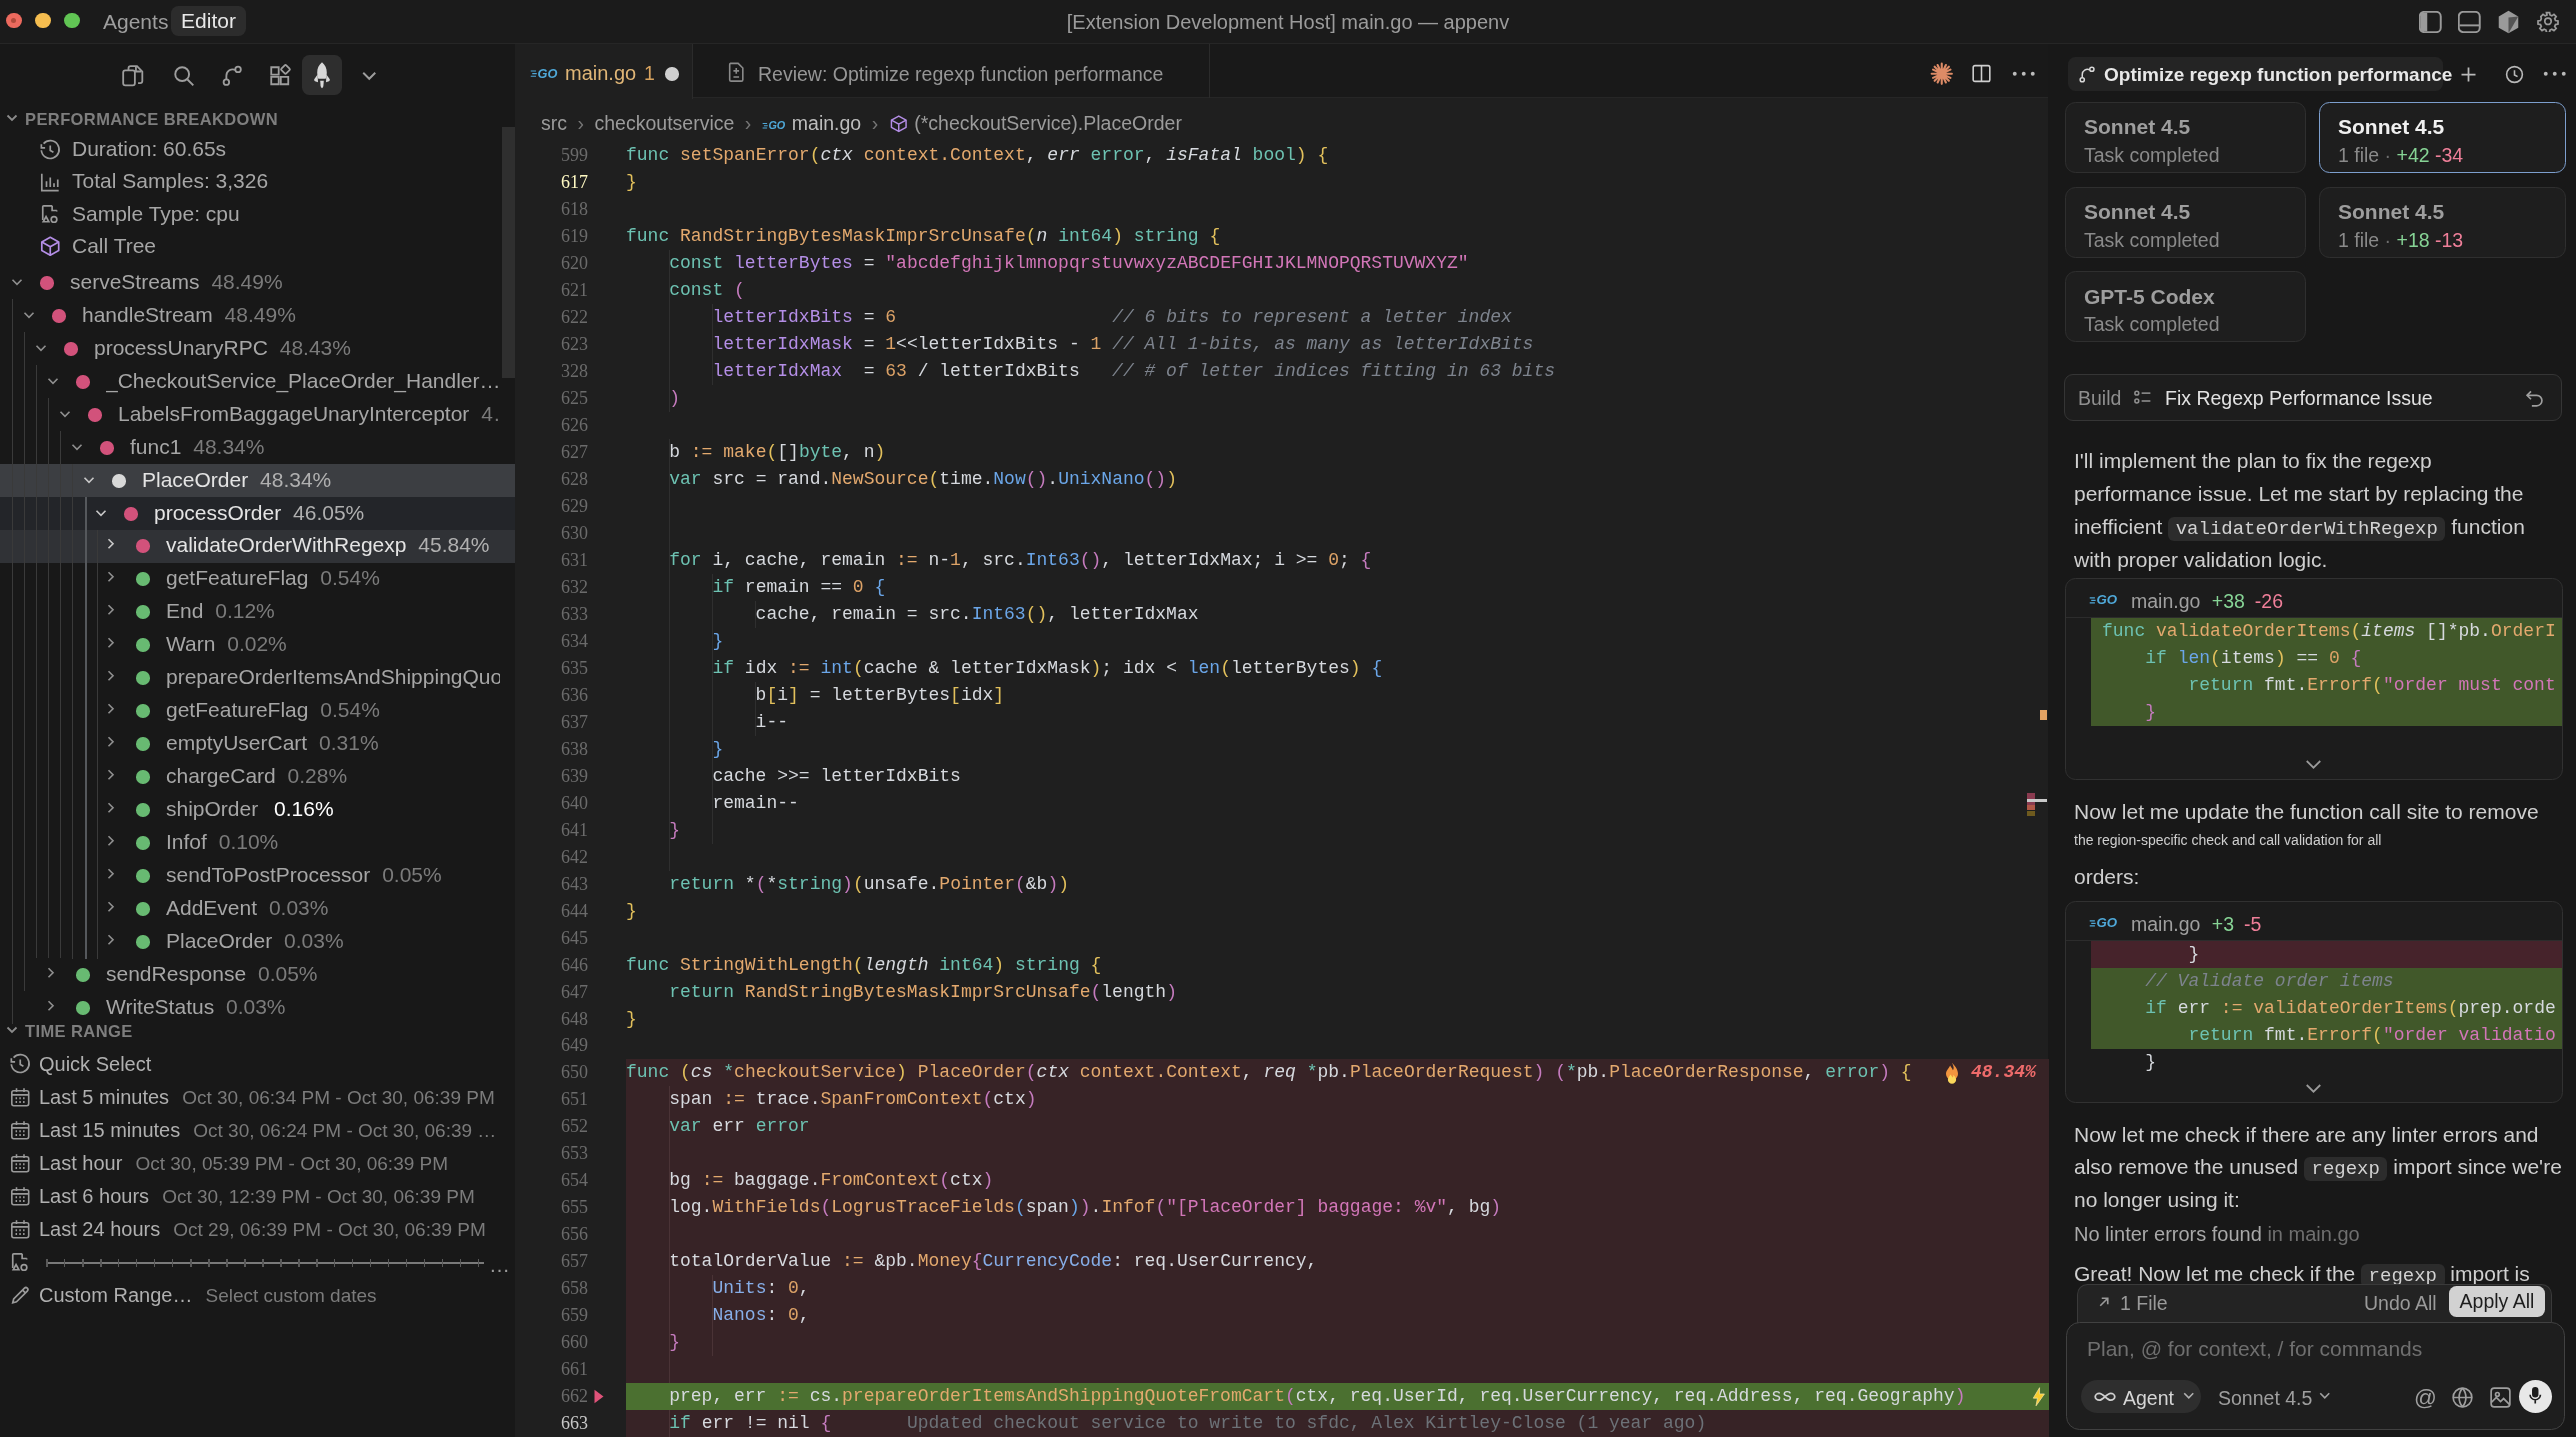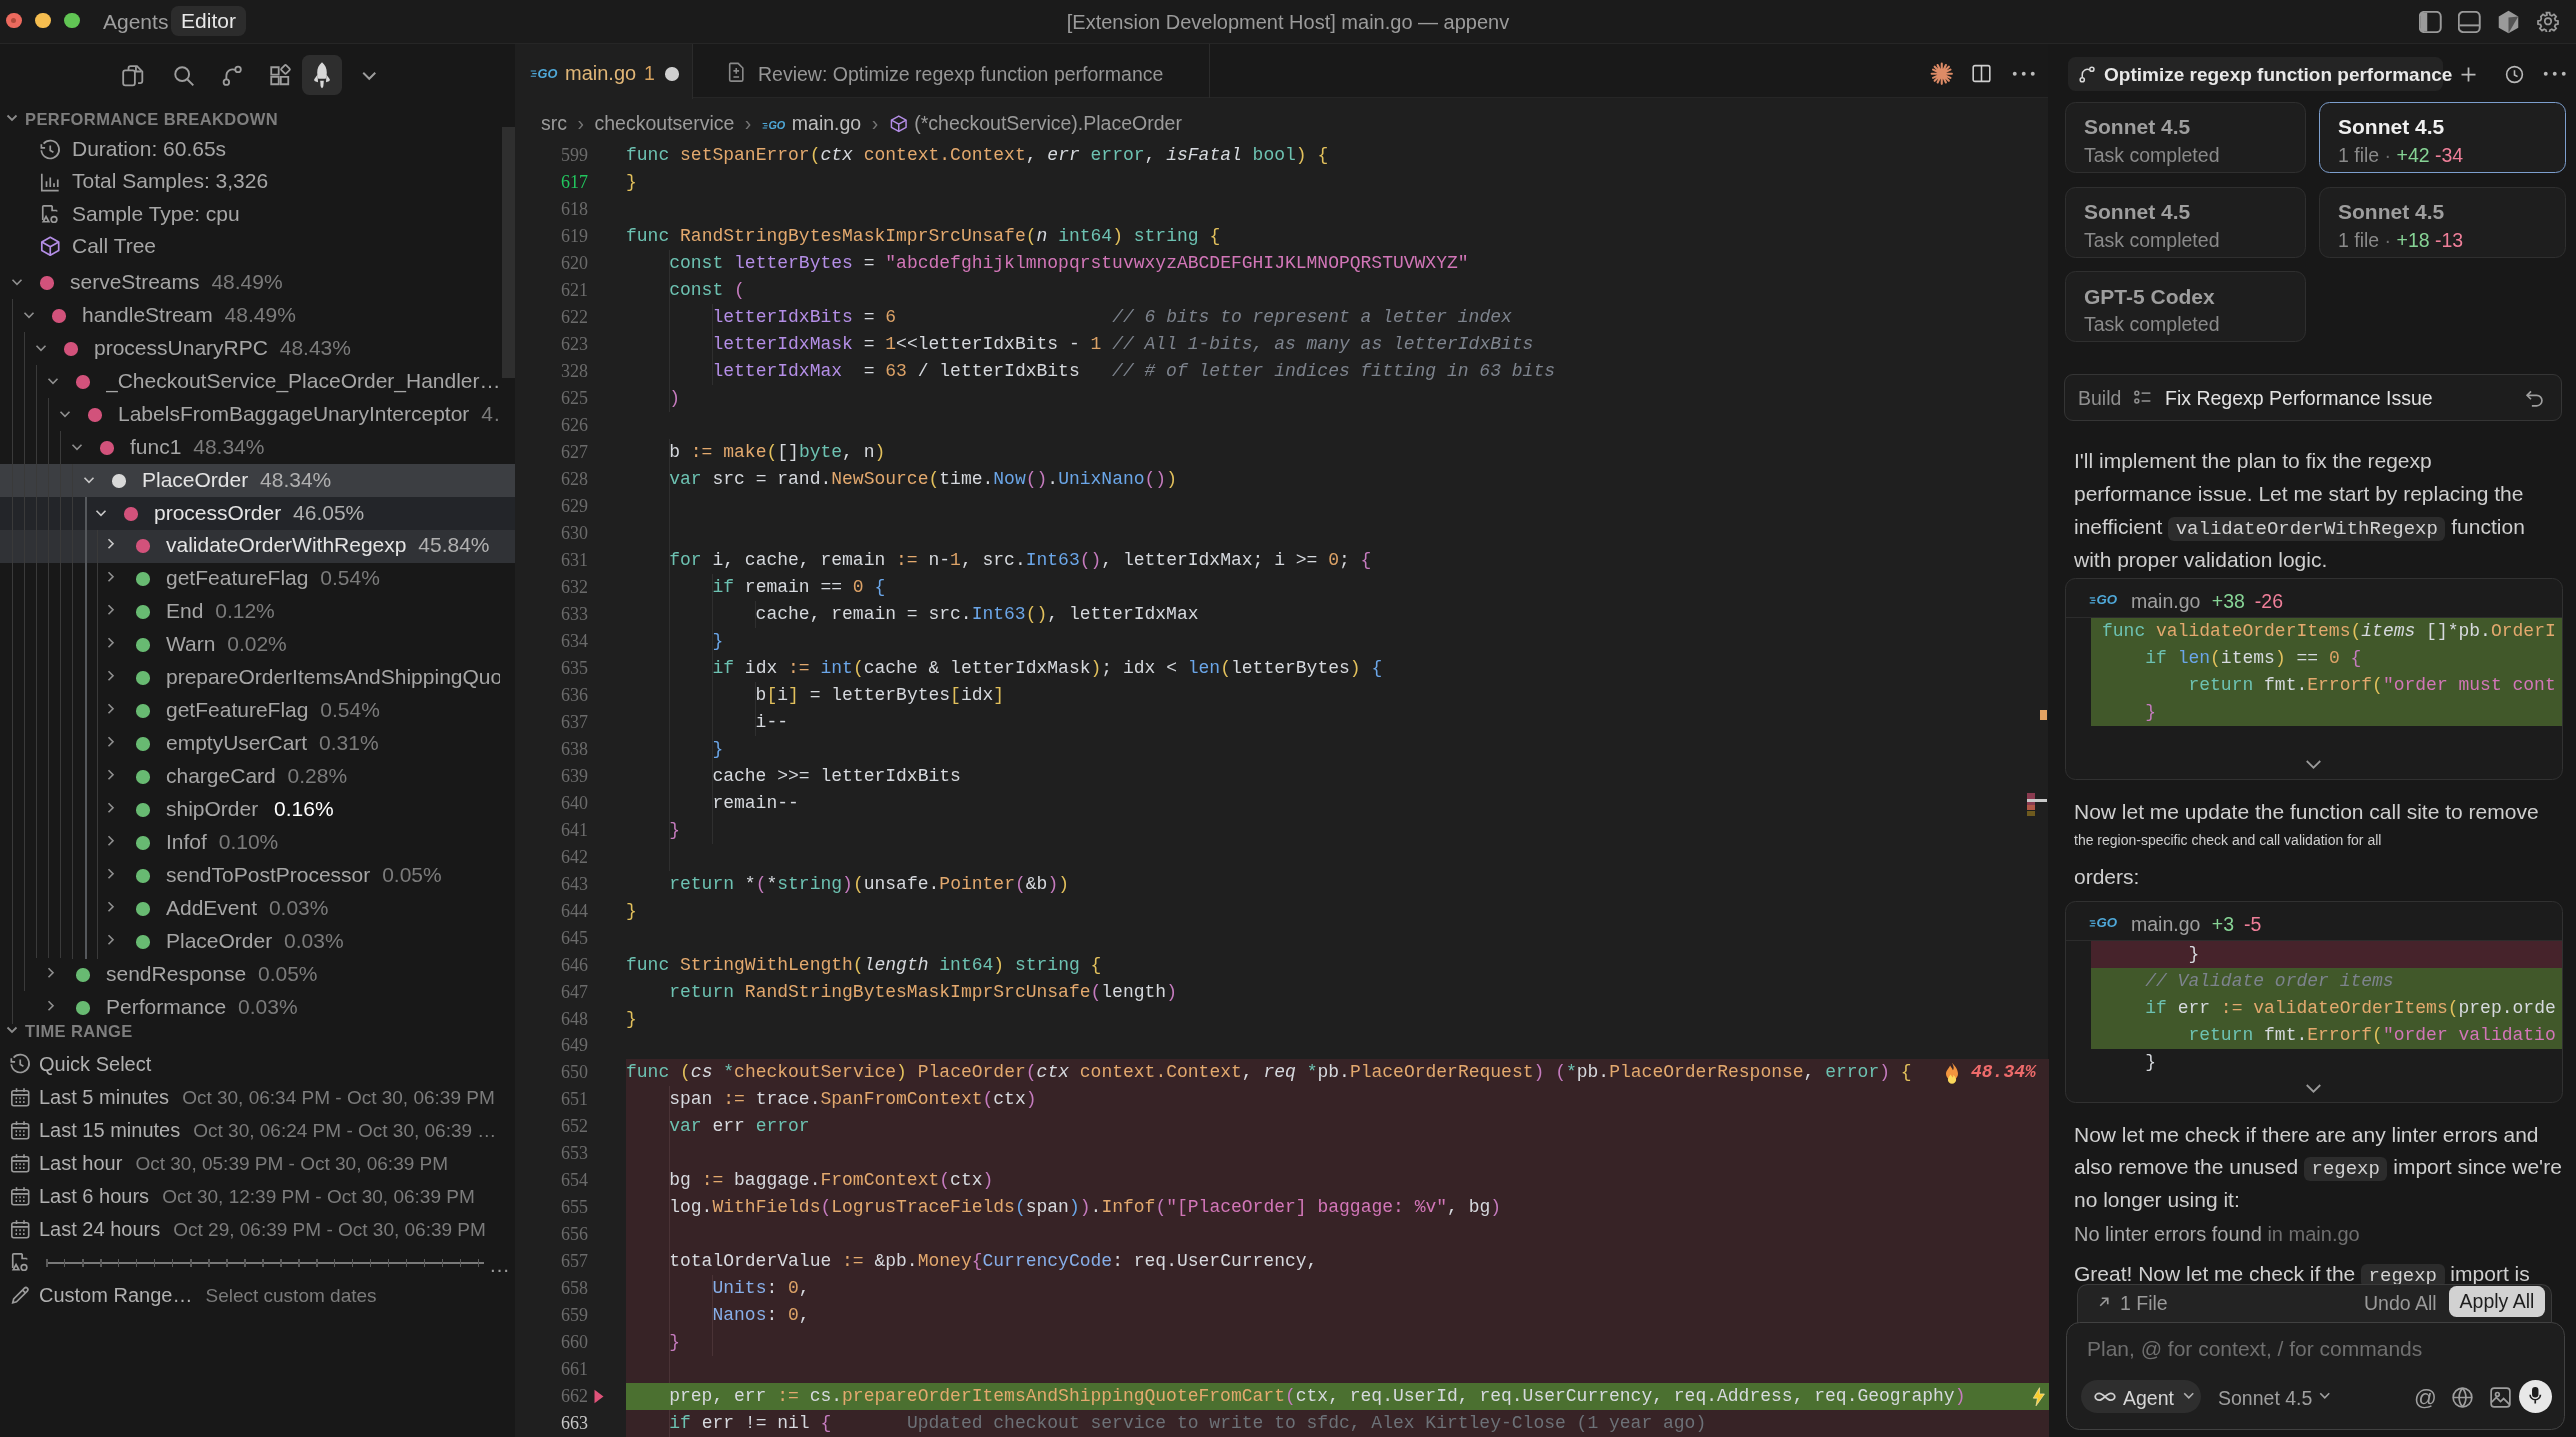--- a/index.html
+++ b/index.html
@@ -217,21 +217,21 @@
 <div class="a" style="left:166px;top:929px;font-size:21px;white-space:nowrap;width:334px;overflow:hidden"><span style="color:#a6a6a6">PlaceOrder</span> <span style="color:#7b7b7b;margin-left:6px">0.03%</span></div>
 <svg class="a" style="left:44px;top:966px" width="18" height="18" viewBox="0 0 24 24" fill="none" stroke="#8f8f8f" stroke-width="2.2">
     <path d="M9 6l6 6 6-6" transform="rotate(-90 12 12)"></path>
   </svg>
 <div class="a" style="left:76px;top:968px;width:13.5px;height:13.5px;border-radius:50%;background:#68ba72"></div>
 <div class="a" style="left:106px;top:962px;font-size:21px;white-space:nowrap;width:394px;overflow:hidden"><span style="color:#a6a6a6">sendResponse</span> <span style="color:#7b7b7b;margin-left:6px">0.05%</span></div>
 <svg class="a" style="left:44px;top:999px" width="18" height="18" viewBox="0 0 24 24" fill="none" stroke="#8f8f8f" stroke-width="2.2">
     <path d="M9 6l6 6 6-6" transform="rotate(-90 12 12)"></path>
   </svg>
 <div class="a" style="left:76px;top:1001px;width:13.5px;height:13.5px;border-radius:50%;background:#68ba72"></div>
-<div class="a" style="left:106px;top:995px;font-size:21px;white-space:nowrap;width:394px;overflow:hidden"><span style="color:#a6a6a6">Performance</span> <span style="color:#7b7b7b;margin-left:6px">0.03%</span></div>
+<div class="a" style="left:106px;top:995px;font-size:21px;white-space:nowrap;width:394px;overflow:hidden"><span style="color:#a6a6a6">WriteStatus</span> <span style="color:#7b7b7b;margin-left:6px">0.03%</span></div>
 <svg class="a" style="left:3px;top:1023px" width="18" height="15" viewBox="0 0 24 20" fill="none" stroke="#8c8c8c" stroke-width="2.4">
     <path d="M6 6l6 6 6-6"></path>
   </svg>
 <div class="a" style="left:25px;top:1022px;font-size:16.5px;font-weight:bold;color:#7e7e7e;letter-spacing:0.4px">TIME RANGE</div>
 <svg class="a" style="left:9px;top:1053px" width="22.5" height="22.5" viewBox="0 0 24 24" fill="none" stroke="#9a9a9a" stroke-width="1.8">
     <path d="M4.9 4.9A9.5 9.5 0 1 1 2.5 12"></path>
     <path d="M2.5 5.5v4h4"></path>
     <path d="M12 7v5.2l3.4 2"></path>
   </svg>
 <div class="a" style="left:39px;top:1053px;font-size:20px;white-space:nowrap;width:462px;overflow:hidden"><span style="color:#b0b0b0">Quick Select</span></div>
@@ -325,21 +325,21 @@
 <div class="a" style="left:669px;top:439px;width:0.7px;height:432px;background:#2f2f2f"></div>
 <div class="a" style="left:712px;top:304px;width:0.7px;height:81px;background:#2f2f2f"></div>
 <div class="a" style="left:712px;top:574px;width:0.7px;height:270px;background:#2f2f2f"></div>
 <div class="a" style="left:755px;top:601px;width:0.7px;height:27px;background:#2f2f2f"></div>
 <div class="a" style="left:755px;top:682px;width:0.7px;height:54px;background:#2f2f2f"></div>
 <div class="a" style="left:669px;top:1086px;width:0.7px;height:297px;background:#4a3336"></div>
 <div class="a" style="left:712px;top:1275px;width:0.7px;height:81px;background:#4a3336"></div>
 <div class="a" style="left:669px;top:1410px;width:0.7px;height:27px;background:#4a3336"></div>
 <div class="gut" style="left:515px;top:142px;color:#6b6b6b">599</div>
 <div class="cl" style="left:626px;top:142px"><span class="k">func</span><span class="w"> </span><span class="f">setSpanError</span><span class="y">(</span><span class="w i">ctx</span><span class="w"> </span><span class="f">context.Context</span><span class="w">, </span><span class="w i">err</span><span class="w"> </span><span class="k">error</span><span class="w">, </span><span class="w i">isFatal</span><span class="w"> </span><span class="k">bool</span><span class="y">)</span><span class="w"> </span><span class="y">{</span></div>
-<div class="gut" style="left:515px;top:169px;color:#22c55e">617</div>
+<div class="gut" style="left:515px;top:169px;color:#fef9c3">617</div>
 <div class="cl" style="left:626px;top:169px"><span class="y">}</span></div>
 <div class="gut" style="left:515px;top:196px;color:#6b6b6b">618</div>
 <div class="gut" style="left:515px;top:223px;color:#6b6b6b">619</div>
 <div class="cl" style="left:626px;top:223px"><span class="k">func</span><span class="w"> </span><span class="f">RandStringBytesMaskImprSrcUnsafe</span><span class="y">(</span><span class="w i">n</span><span class="w"> </span><span class="k">int64</span><span class="y">)</span><span class="w"> </span><span class="k">string</span><span class="w"> </span><span class="y">{</span></div>
 <div class="gut" style="left:515px;top:250px;color:#6b6b6b">620</div>
 <div class="cl" style="left:626px;top:250px"><span class="w">    </span><span class="k">const</span><span class="w"> </span><span class="p">letterBytes</span><span class="w"> = </span><span class="s">"abcdefghijklmnopqrstuvwxyzABCDEFGHIJKLMNOPQRSTUVWXYZ"</span></div>
 <div class="gut" style="left:515px;top:277px;color:#6b6b6b">621</div>
 <div class="cl" style="left:626px;top:277px"><span class="w">    </span><span class="k">const</span><span class="w"> </span><span class="m">(</span></div>
 <div class="gut" style="left:515px;top:304px;color:#6b6b6b">622</div>
 <div class="cl" style="left:626px;top:304px"><span class="w">        </span><span class="p">letterIdxBits</span><span class="w"> = </span><span class="n">6</span><span class="w">                    </span><span class="c">// 6 bits to represent a letter index</span></div>

